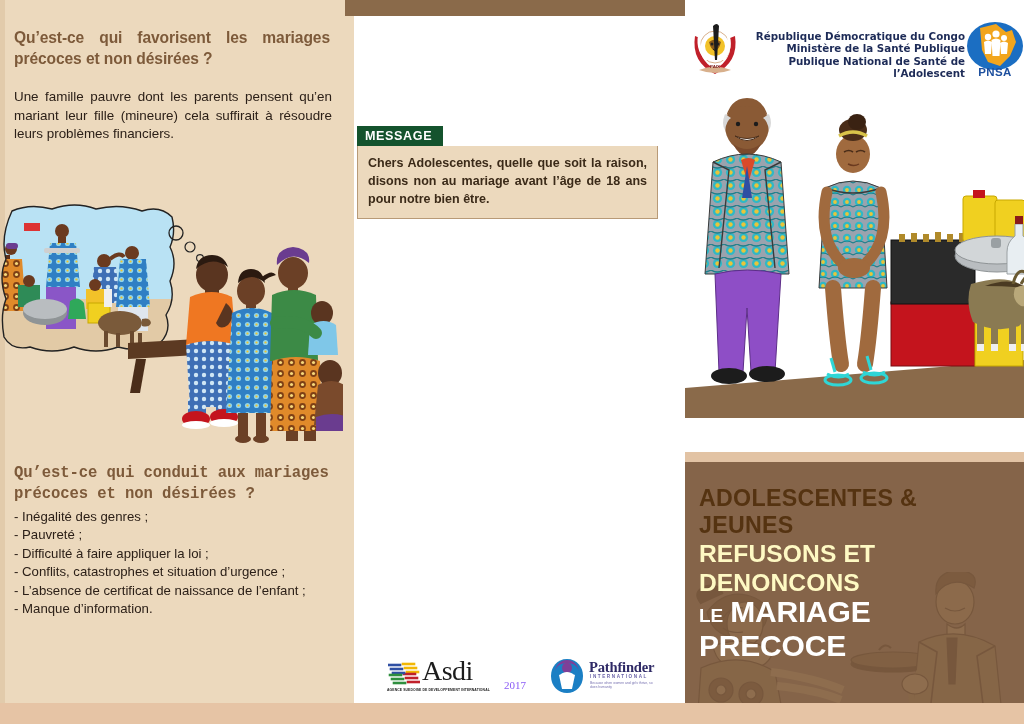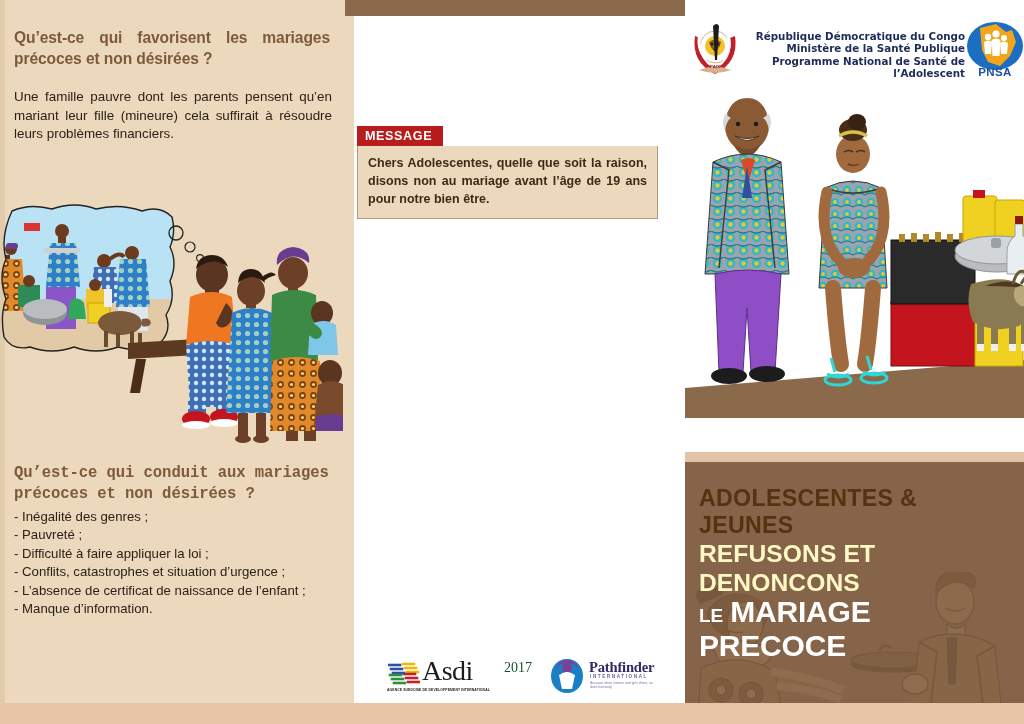--- a/index.html
+++ b/index.html
@@ -22,34 +22,34 @@
 
   
   #illus-left{position:absolute;left:0;top:203px;width:343px;height:248px;overflow:hidden;}
 
   
   #mid-panel{position:absolute;left:343px;top:0;width:342px;height:703px;background:#ffffff;}
   #mid-left-strip{position:absolute;left:343px;top:0;width:11px;height:703px;background:#ecd9bd;}
   #top-brown-band{position:absolute;left:345px;top:0;width:679px;height:16px;background:#8a6a4a;}
 
   #message-box{position:absolute;left:357px;top:126px;width:301px;}
-  #message-tab{width:86px;height:20px;background:#b91c1c;color:#fff;font-size:12.6px;font-weight:bold;
+  #message-tab{width:86px;height:20px;background:#14532d;color:#fff;font-size:12.6px;font-weight:bold;
                letter-spacing:.6px;line-height:20px;padding-left:8px;box-sizing:border-box;}
   #message-body{background:#ecd9bd;border:1px solid #b89a77;border-top:none;padding:8px 10px 10px 10px;
                 color:#3b2a18;font-weight:bold;font-size:12.5px;line-height:18px;text-align:justify;}
 
   
   #footer-logos{position:absolute;left:386px;top:655px;width:272px;height:45px;}
   .logo-asdi{position:absolute;left:0;top:2px;width:120px;height:42px;}
   .asdi-word{position:absolute;left:36px;top:-2px;font-family:"Liberation Serif",serif;font-size:28px;
              color:#1c1c1c;letter-spacing:-.5px;}
   .asdi-tag{position:absolute;left:1px;top:31px;width:120px;font-size:3.4px;font-weight:bold;color:#222;
             line-height:4.6px;letter-spacing:.1px;}
   #asdi-mark{position:absolute;left:2px;top:4px;width:32px;height:26px;}
-  #year-2017{position:absolute;left:118px;top:5px;font-size:14px;color:#14532d;font-family:"Liberation Serif",serif;}
+  #year-2017{position:absolute;left:118px;top:24px;font-size:11px;color:#8b5cf6;font-family:"Liberation Serif",serif;}
   .logo-pf{position:absolute;left:163px;top:2px;width:105px;height:40px;}
   #pf-word{position:absolute;left:40px;top:2px;font-family:"Liberation Serif",serif;font-size:14.6px;
            color:#2f2a66;font-weight:bold;letter-spacing:-.2px;}
   #pf-sub{position:absolute;left:41px;top:17px;font-size:4.6px;color:#6b63a8;letter-spacing:1.6px;font-weight:bold;}
   #pf-tag{position:absolute;left:41px;top:24px;width:64px;font-size:3.4px;color:#7a74b2;line-height:4.4px;}
 
   
   #right-panel{position:absolute;left:685px;top:0;width:339px;height:703px;background:#ffffff;overflow:hidden;}
   #rp-header{position:absolute;left:0;top:16px;width:339px;height:72px;}
   #coa{position:absolute;left:-2px;top:2px;width:64px;height:66px;}
@@ -239,21 +239,21 @@
       <div>- Manque d’information.</div>
     </div>
   </div>
 
   <div id="mid-panel"></div>
   <div id="mid-left-strip"></div>
   <div id="top-brown-band"></div>
 
   <div id="message-box">
     <div id="message-tab">MESSAGE</div>
-    <div id="message-body">Chers Adolescentes, quelle que soit la raison, disons non au mariage avant l’âge de 19 ans pour notre bien être.</div>
+    <div id="message-body">Chers Adolescentes, quelle que soit la raison, disons non au mariage avant l’âge de 18 ans pour notre bien être.</div>
   </div>
 
   <div id="footer-logos">
     <div class="logo-asdi">
       <svg id="asdi-mark" viewBox="0 0 32 26">
         <g stroke-width="2.6" stroke-linecap="square">
           <g stroke="#f2b705">
               <line x1="15" y1="3" x2="26" y2="3"></line>
               <line x1="17" y1="7" x2="28" y2="7"></line>
              <line x1="19" y1="11" x2="30" y2="11"></line>
@@ -309,21 +309,21 @@
         <path d="M30,31 q2,3 4,0" stroke="#222" stroke-width="1" fill="none"></path>
         <path d="M30,8 q4,-4 6,0 l-2,34 -2,0 Z" fill="#1c1c1c"></path>
         <path d="M18,12 q-6,18 6,30" stroke="#ffffff" stroke-width="3" fill="none"></path>
         <path d="M44,14 q6,16 -4,28" stroke="#ffffff" stroke-width="3" fill="none"></path>
         <text x="32" y="50" font-size="4.4" fill="#7a1a1a" text-anchor="middle" font-family="Liberation Sans, sans-serif" font-weight="bold">PAIX</text>
       </svg>
 
       <div id="ministry-text">
         <div>République Démocratique du Congo</div>
         <div>Ministère de la Santé Publique</div>
-        <div>Programme National de Santé de l’Adolescent</div>
+        <div>Publique National de Santé de l’Adolescent</div>
       </div>
 
       <svg id="pnsa-logo" viewBox="0 0 58 62">
         <ellipse cx="29" cy="26" rx="28" ry="24" fill="#1b6ec2"></ellipse>
         <path d="M14,8 L30,4 L40,12 L46,10 L50,22 L44,36 L34,46 L22,42 L16,30 Z" fill="#f2a51c"></path>
         <g fill="#ffffff">
           <circle cx="22" cy="17" r="3.2"></circle>
             <path d="M18,22 q4,-3 8,0 l-1,12 -6,0 Z"></path>
           <circle cx="30" cy="14" r="3.6"></circle>
             <path d="M25.5,20 q4.5,-3 9,0 l-1,16 -7,0 Z"></path>

